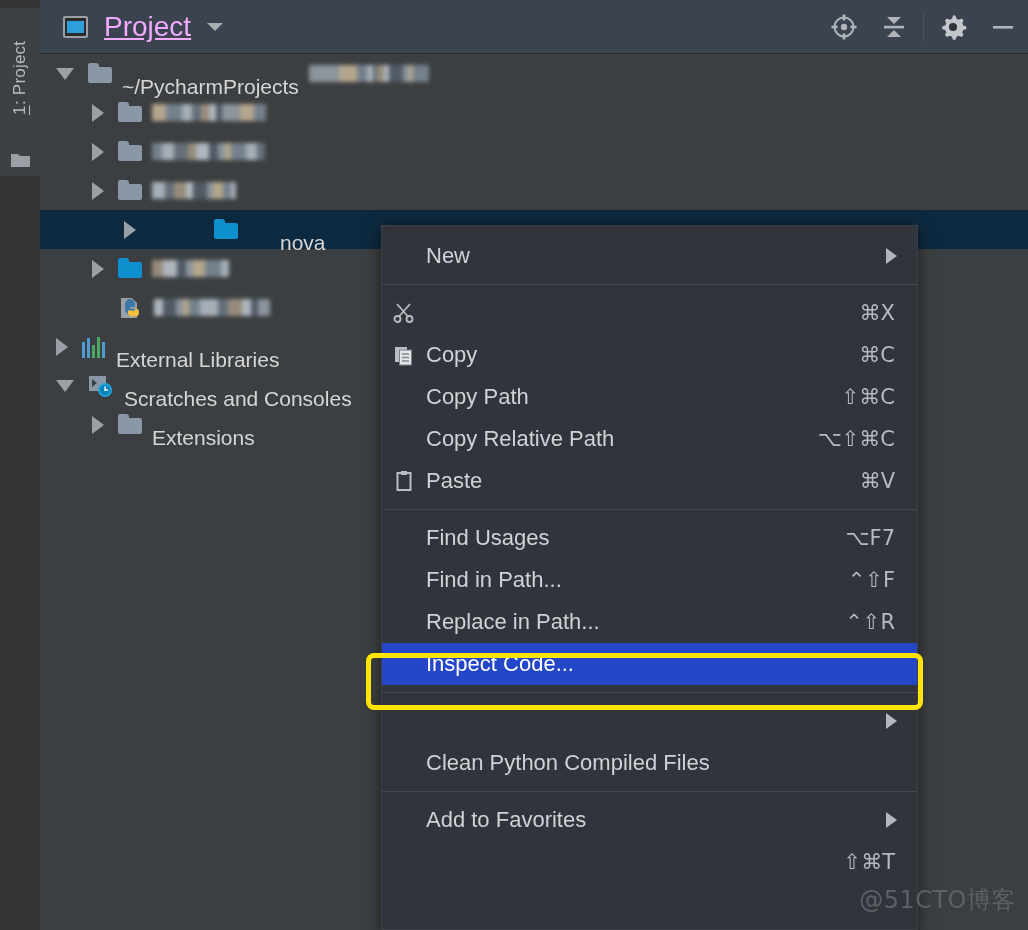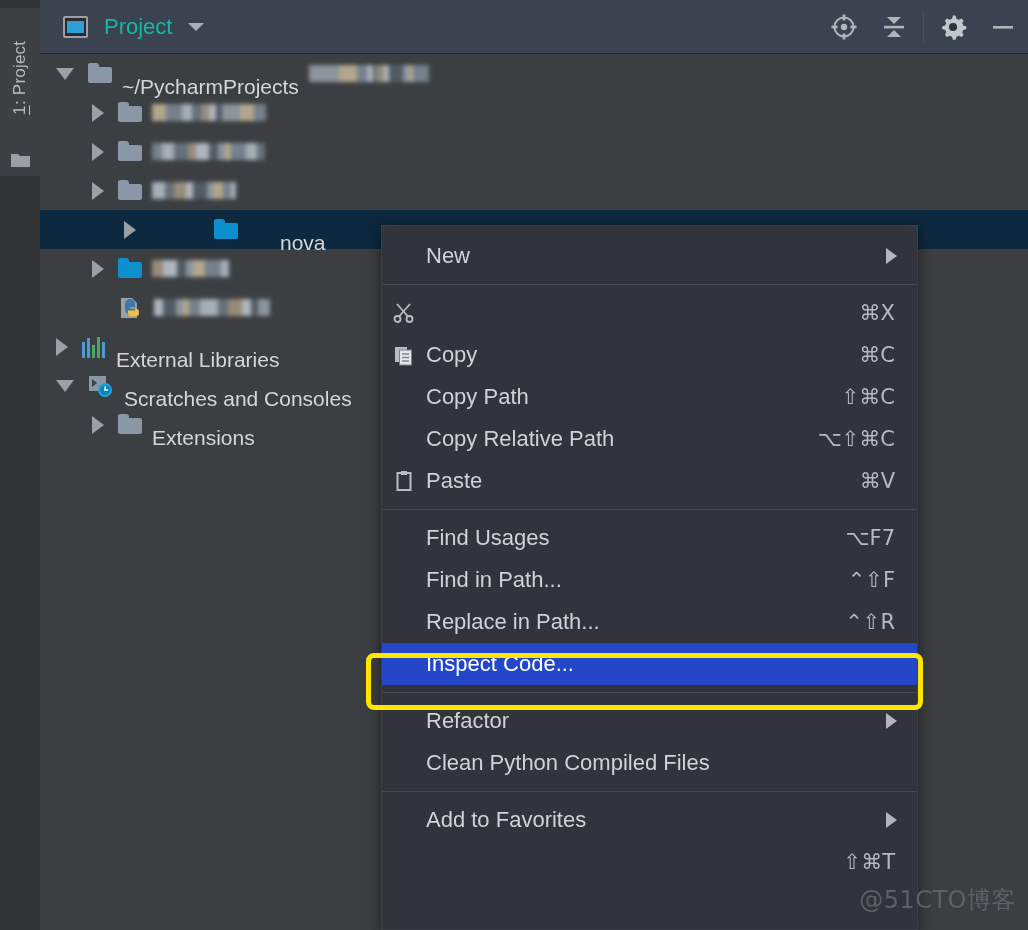--- a/index.html
+++ b/index.html
@@ -61,22 +61,23 @@
     border-radius: 2px;
     background: #2b2b2b;
     position: relative;
   }
   .ph-icon::after {
     content:""; position:absolute; left:2px; top:3px;
     width:17px; height:12px; background:#2d9fd9;
   }
   .ph-title {
     margin-left: 16px;
-    color: #14b8a6;
-    font-size: 22px;
+    color: #f0abfc;
+    font-size: 28px;
+    text-decoration: underline;
   }
   .ph-caret {
     margin-left: 16px;
     width: 0; height: 0;
     border-left: 8px solid transparent;
     border-right: 8px solid transparent;
     border-top: 8px solid #a9aeb3;
   }
   .ph-actions {
     margin-left: auto;
@@ -457,21 +458,20 @@
         </div>
         <div class="mrow hl">
           <div class="micon"></div>
           <div class="mlabel">Inspect Code...</div>
         </div>
       </div>
       <div class="msep"></div>
       <div>
         <div class="mrow">
           <div class="micon"></div>
-          <div class="mlabel">Refactor</div>
           <div class="marrow"></div>
         </div>
         <div class="mrow">
           <div class="micon"></div>
           <div class="mlabel">Clean Python Compiled Files</div>
         </div>
       </div>
       <div class="msep"></div>
       <div>
         <div class="mrow">

